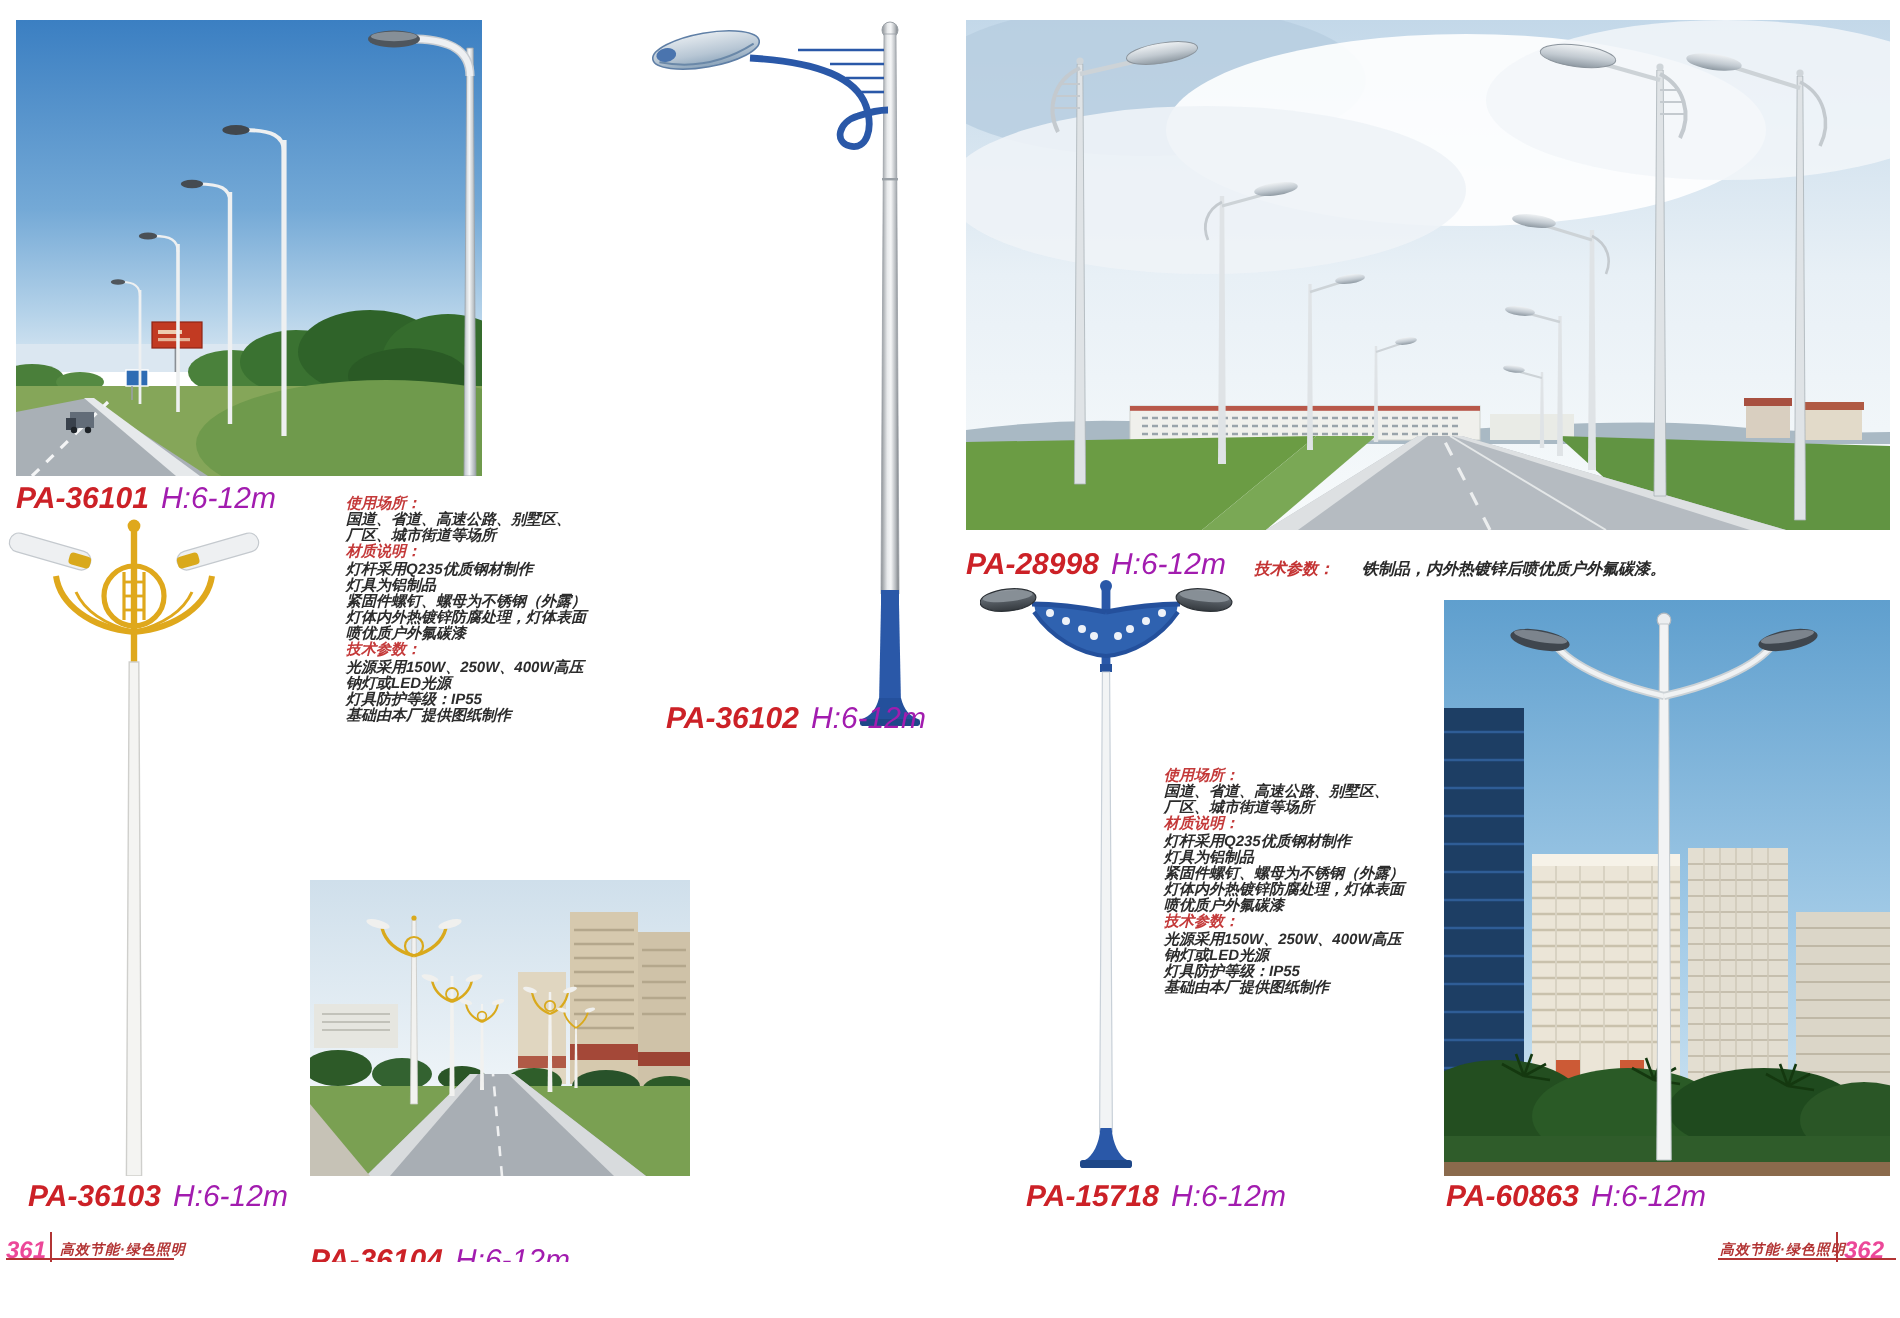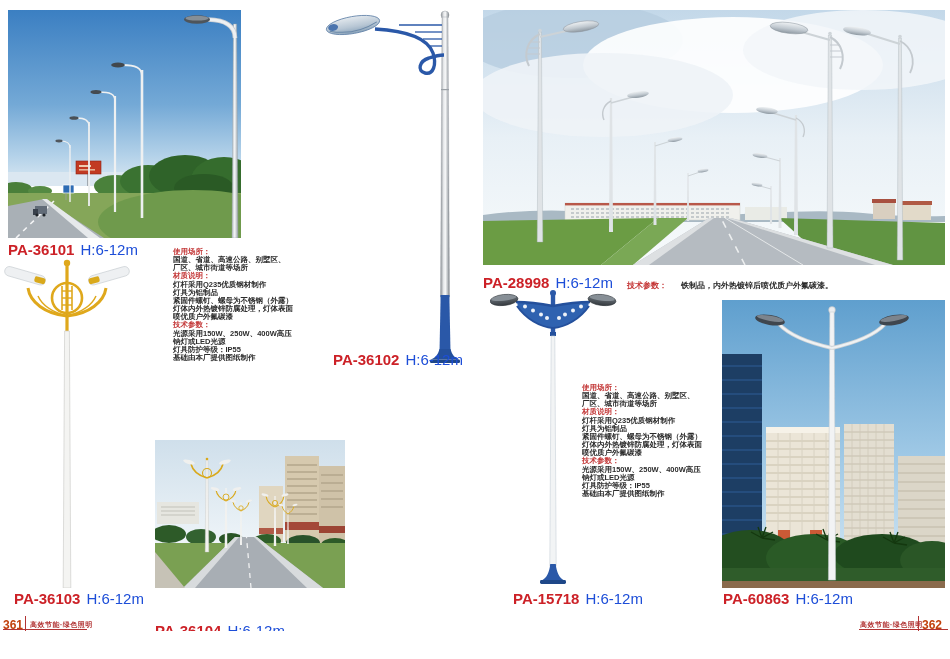--- a/index.html
+++ b/index.html
@@ -1,31 +1,31 @@
 <!DOCTYPE html>
 <html><head>
 <meta charset="utf-8">
 <style>
   * { margin:0; padding:0; box-sizing:border-box; }
   html,body { background:#ffffff; }
   #canvas {
     position:relative; width:950px; height:631px; background:#ffffff;
-    overflow:hidden; font-family:"Liberation Sans", sans-serif;
+    overflow:hidden; font-family:"Liberation Sans", sans-serif;font-style:italic;
   }
   .abs { position:absolute; }
   svg { display:block; }
   .product-label { position:absolute; white-space:nowrap; display:flex; align-items:baseline; }
   .product-label .code { color:#cc2127; font-weight:bold; font-size:15px; }
-  .product-label .ht { color:#1d4ed8; font-size:15px; margin-left:6px; }
+  .product-label .ht { color:#a21caf; font-size:15px; margin-left:6px; }
   .product-label .tech-label { color:#c43434; font-weight:bold; font-size:8px; margin-left:14px; }
   .product-label .tech-note { color:#2a2a2a; font-weight:bold; font-size:8px; margin-left:14px; }
   .spec-block { position:absolute; width:165px; font-size:7.5px; line-height:8.15px; font-weight:bold; color:#2c2c2c; }
   .spec-block div { white-space:nowrap; }
   .spec-title { color:#c43a3a; }
-  .page-num { position:absolute; font-size:12px; font-weight:bold; color:#c2410c; }
+  .page-num { position:absolute; font-size:12px; font-weight:bold; color:#ec4899; }
   .footer-slogan { position:absolute; font-size:7px; font-weight:bold; color:#b23434; letter-spacing:0.5px; }
   .footer-vline { position:absolute; width:1px; background:#b23434; }
   .footer-hline { position:absolute; height:1px; background:#b23434; }
 </style>
 </head>
 <body>
 
 <div id="canvas">
 
   <svg class="abs" style="left:8px;top:10px" width="233" height="228" viewBox="0 0 233 228">

